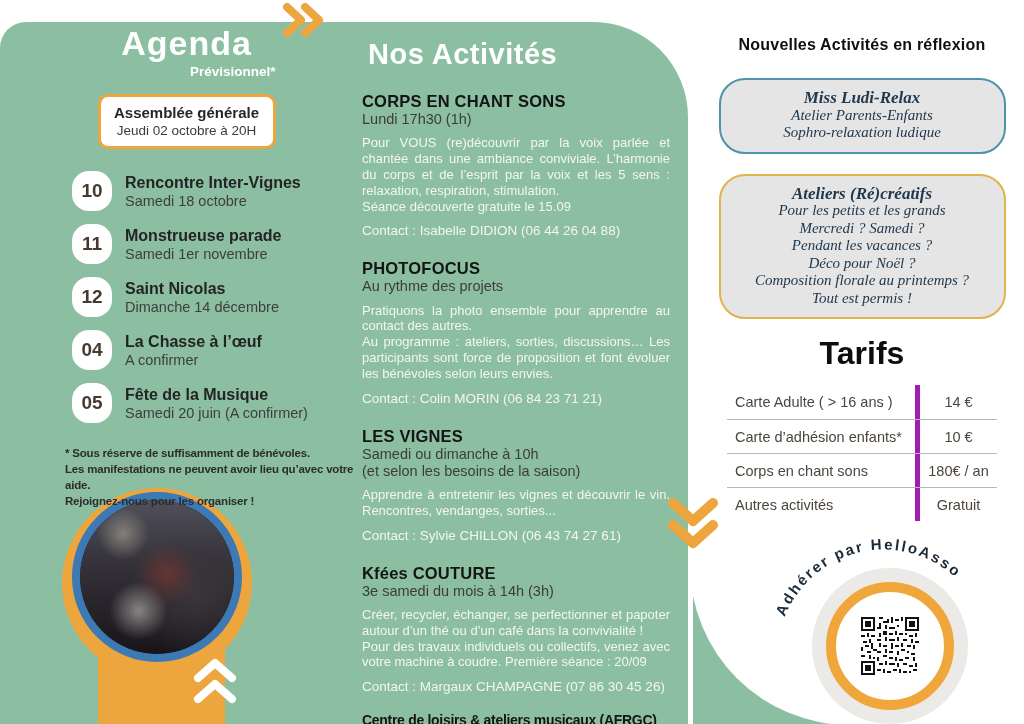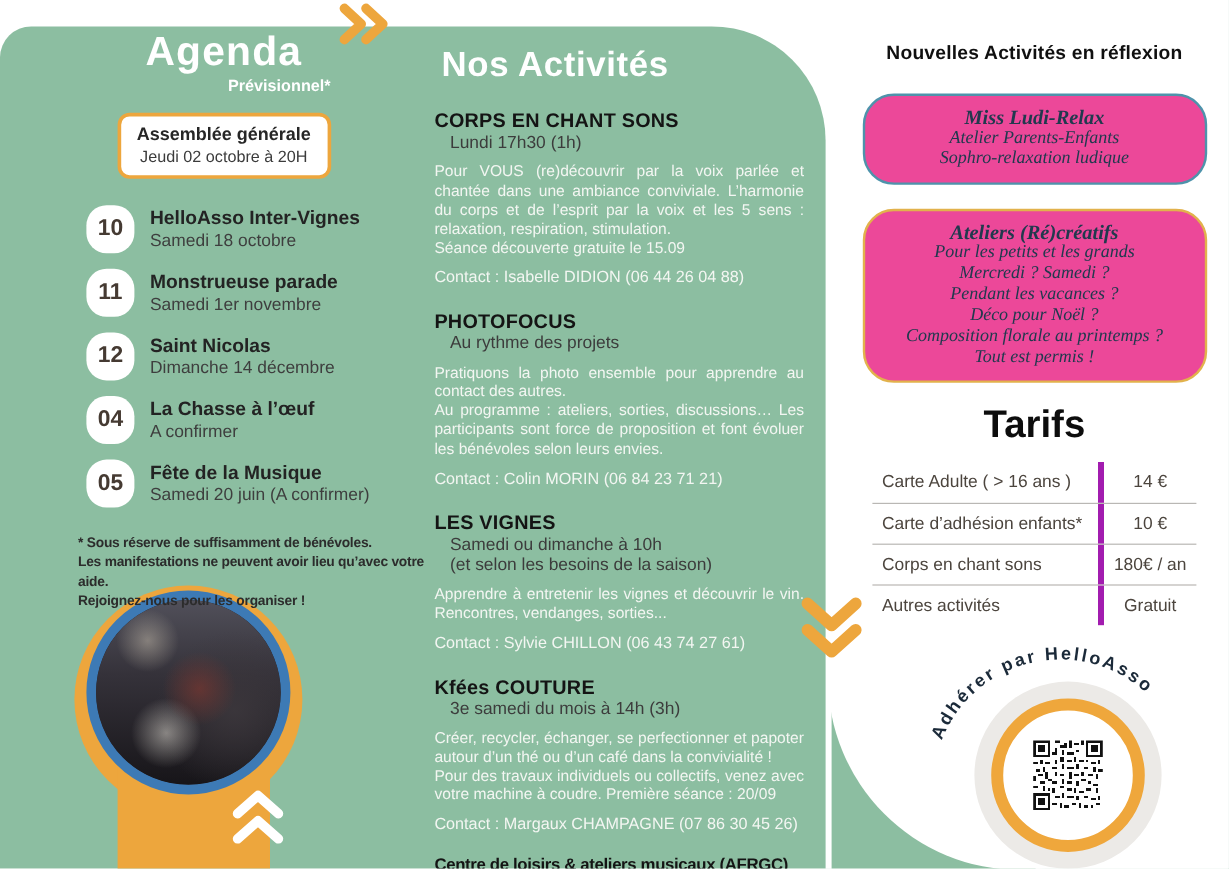--- a/index.html
+++ b/index.html
@@ -51,35 +51,35 @@
       radial-gradient(circle at 56% 48%, rgba(125,55,48,0.65), transparent 26%),
       radial-gradient(circle at 38% 72%, rgba(232,228,218,0.5), transparent 20%),
       radial-gradient(circle at 75% 60%, rgba(60,55,60,0.9), transparent 45%),
       linear-gradient(180deg, #51505a 0%, #35323a 40%, #171519 100%); }
 
   
   .col-mid { position:absolute; left:362px; top:22px; width:308px; z-index:5; }
   .mid-title { margin:16px 0 0 6px; font-size:29px; font-weight:800; color:#fff; letter-spacing:0.5px; }
   .section { margin-top:21px; }
   .sec-head { font-size:16.5px; font-weight:800; color:#141414; letter-spacing:0.2px; }
-  .sched { font-size:14.5px; color:#3c3c3c; line-height:1.18;margin-left:13px; }
+  .sched { font-size:14.5px; color:#3c3c3c; line-height:1.18; }
   .sched:empty { display:none; }
   .paras { margin-top:7px; }
   .paras p { font-size:13px; color:#f3f6f2; line-height:1.22; text-align:justify; }
   .paras p:empty { display:none; }
   .contact { margin-top:9px; font-size:13.5px; color:#f3f6f2; }
   .mid-footer { margin-top:18px; font-size:14px; font-weight:800; color:#141414;
     letter-spacing:-0.3px; white-space:nowrap; }
 
   
   .col-right { position:absolute; left:700px; top:0; width:324px; text-align:center; z-index:5; }
   .r-head { margin-top:36px; font-size:16px; font-weight:800; color:#101010; letter-spacing:0.2px; }
   .rbox { width:287px; margin:0 auto; border-radius:26px; padding:9px 8px 10px;
     font-family:"Liberation Serif", serif; font-style:italic; color:#21394E;
-    font-size:15px; line-height:17.5px; background:#ec4899;text-align:center; }
+    font-size:15px; line-height:17.5px; background:#e5e5e5;text-align:center; }
   .rbox-blue { margin-top:24px; border:2px solid #4E93AB; }
   .rbox-gold { margin-top:20px; border:2px solid #E2B24C; }
   .rbox-title { font-size:17px; font-weight:700; }
   .rbox-grp2 { margin-top:8px; }
   .bold-line { font-weight:700; }
   .tarifs-title { margin-top:16px; font-size:32px; font-weight:800; color:#0d0d0d; }
   .price-table { width:270px; margin:13px auto 0; }
   .pt-row { display:flex; align-items:stretch; height:34px; }
   .pt-row + .pt-row { border-top:1px solid #b9b7b4; }
   .pt-label { flex:1; display:flex; align-items:center; padding-left:8px;
@@ -131,21 +131,21 @@
       <div class="agenda-sub">Prévisionnel*</div>
     </div>
     <div class="ag-box">
       <div class="ag-box-title">Assemblée générale</div>
       <div class="ag-box-date">Jeudi 02 octobre à 20H</div>
     </div>
     <div class="events">
       <div class="event">
         <div class="badge">10</div>
         <div>
-            <div class="ev-title">HelloAsso Inter-Vignes</div>
+            <div class="ev-title">Rencontre Inter-Vignes</div>
              <div class="ev-date">Samedi 18 octobre</div>
           </div>
       </div>
       <div class="event">
         <div class="badge">11</div>
         <div>
             <div class="ev-title">Monstrueuse parade</div>
              <div class="ev-date">Samedi 1er novembre</div>
           </div>
       </div>

